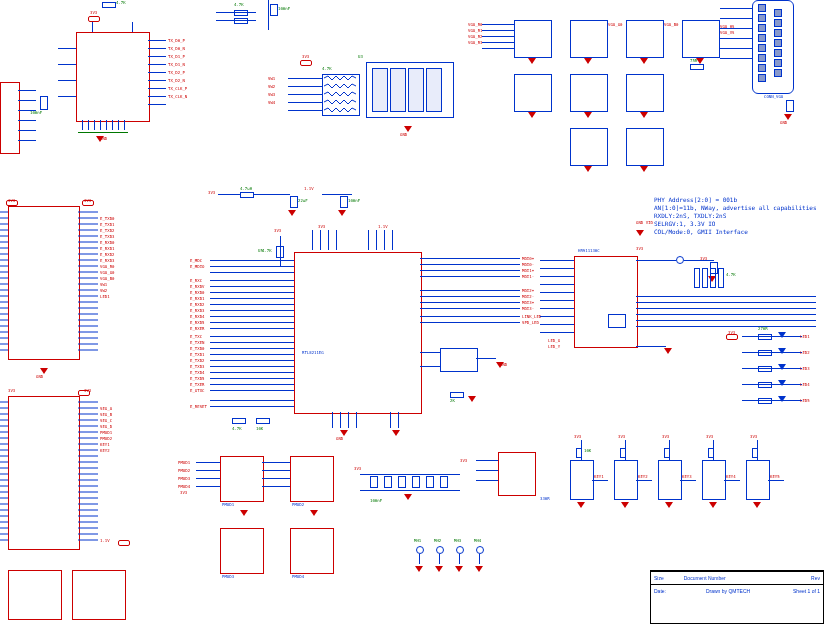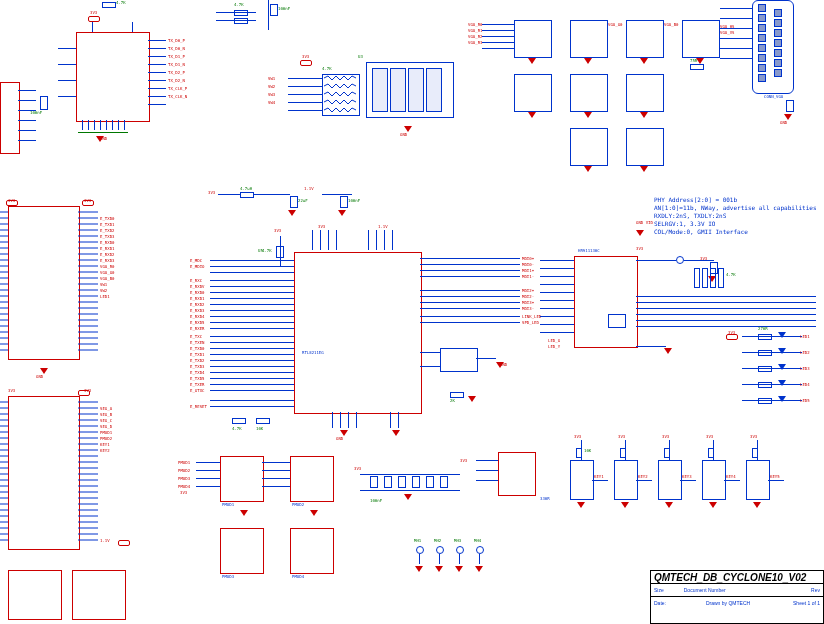--- a/index.html
+++ b/index.html
@@ -757,21 +757,20 @@
 <div class="res" style="left:398px; top:476px; width:6px; height:10px;"></div>
 <div class="res" style="left:412px; top:476px; width:6px; height:10px;"></div>
 <div class="res" style="left:426px; top:476px; width:6px; height:10px;"></div>
 <div class="res" style="left:440px; top:476px; width:6px; height:10px;"></div>
 <div class="wire-h" style="left:360px; top:490px; width:100px;"></div>
 <div class="gnd" style="left:404px; top:494px;"></div>
 <div class="netlabel" style="left:354px; top:466px;">3V3</div>
 <div class="greenlabel" style="left:370px; top:498px;">100nF</div>
 
 <div class="titleblock" style="left:650px; top:570px; width:172px; height:52px;">
-  <div class="row main" style="border-top:none;">QMTECH_DB_CYCLONE10_V02</div>
   <div class="row small">
     <span>Size</span>
     <span style="margin-left:20px;">Document Number</span>
     <span style="margin-left:auto;">Rev</span>
   </div>
   <div class="row small">
     <span>Date:</span>
     <span style="margin-left:40px;">Drawn by QMTECH</span>
     <span style="margin-left:auto;">Sheet 1 of 1</span>
   </div>

